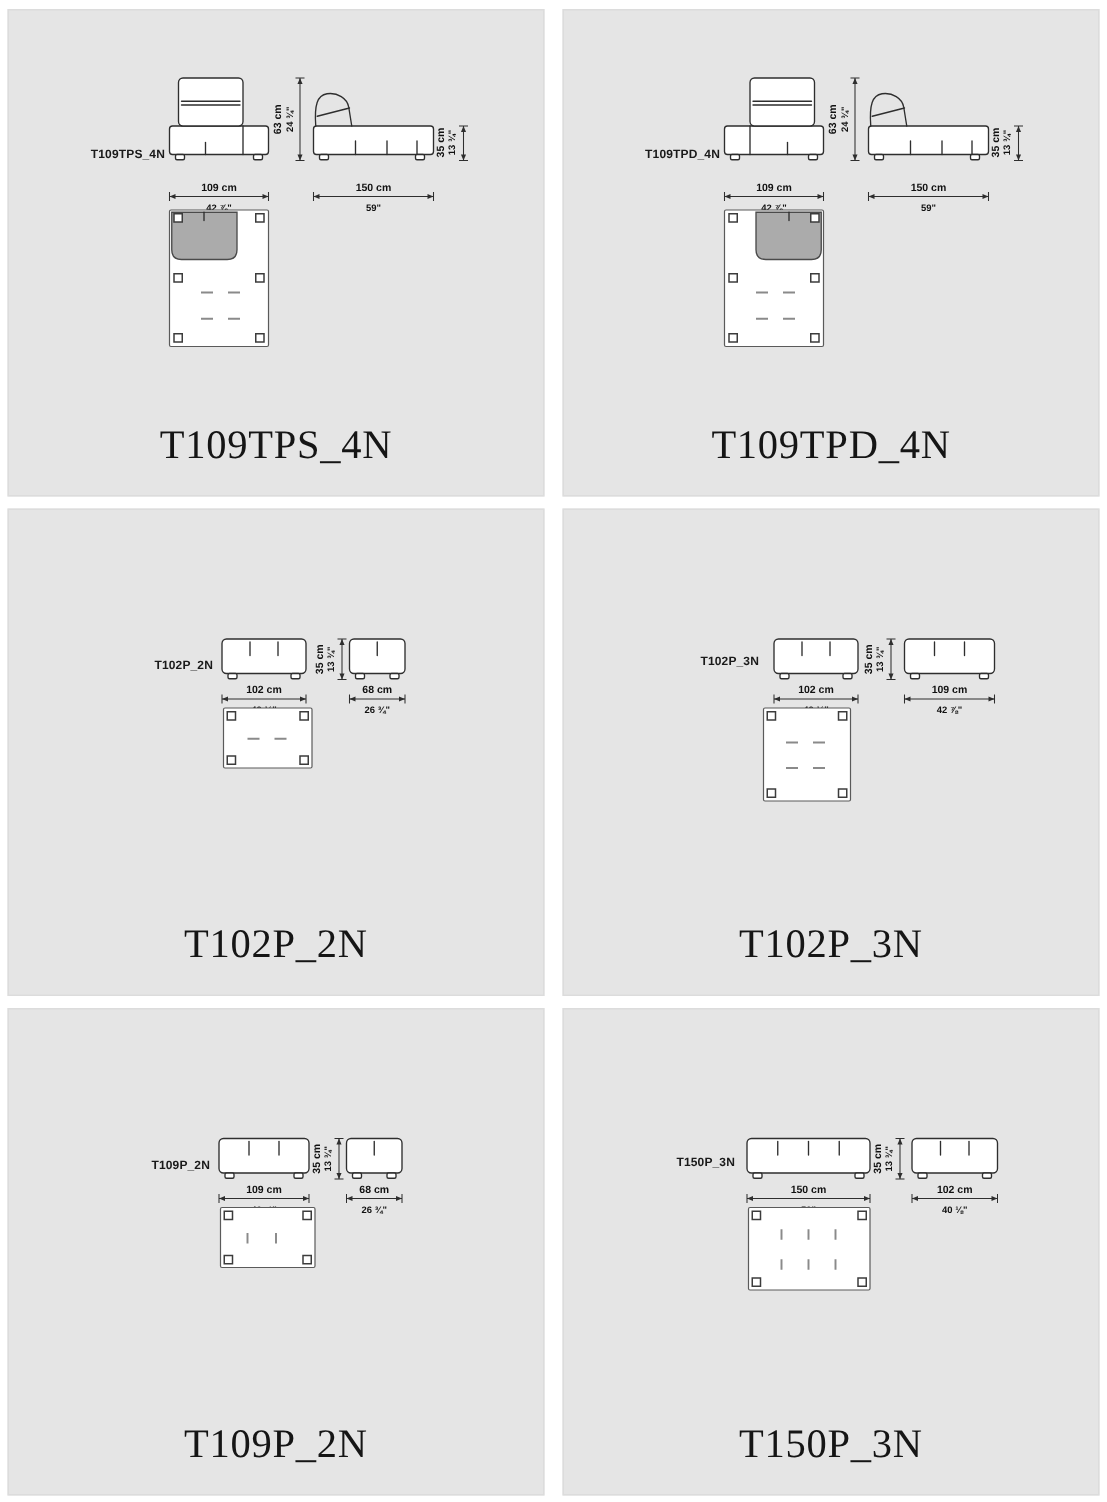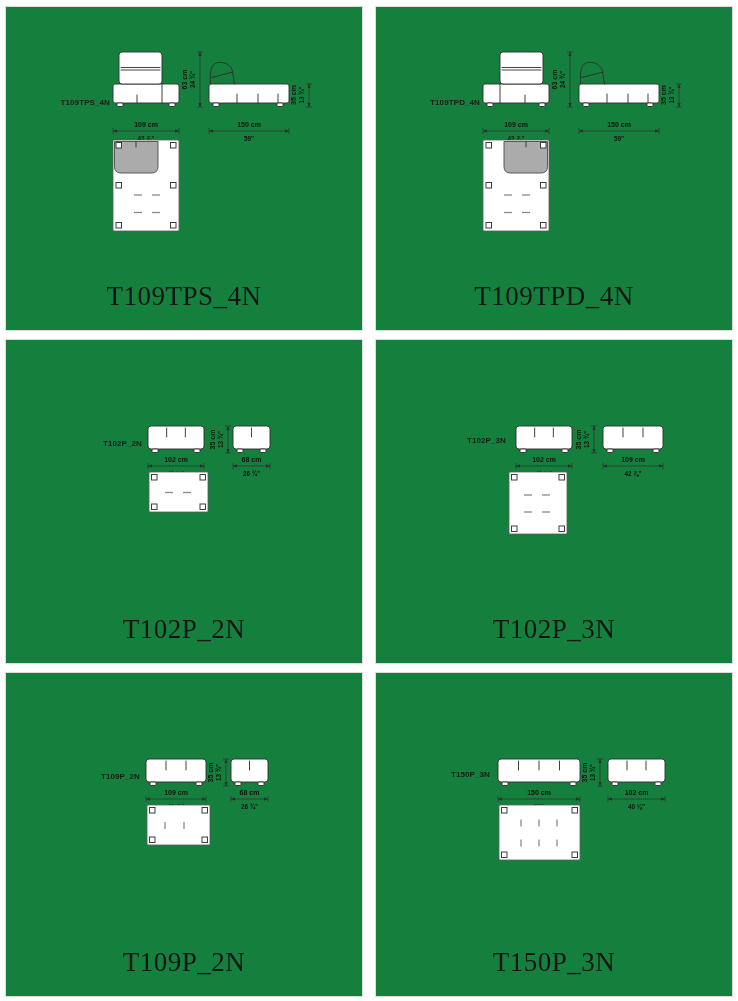--- a/index.html
+++ b/index.html
@@ -1,19 +1,19 @@
 <!DOCTYPE html>
 <html><head>
 <meta charset="utf-8">
 <style>
   html,body{margin:0;padding:0;background:#ffffff;}
   body{width:738px;height:1001px;font-family:"Liberation Sans",sans-serif;}
   .page{display:grid;grid-template-columns:358px 358px;grid-template-rows:325px 325px 325px;
         gap:8px 12px;padding:6px 5px 5px 5px;box-sizing:border-box;}
-  .cell{position:relative;border:1.5px solid #dcdcdc;background:#15803d;box-sizing:border-box;overflow:hidden;}
+  .cell{position:relative;border:1.5px solid #dcdcdc;background:#e5e5e5;box-sizing:border-box;overflow:hidden;}
   .cell svg{position:absolute;left:0;top:0;width:355px;height:322px;}
   .small-label{position:absolute;font-weight:bold;font-size:8px;color:#1a1a1a;text-align:right;
                letter-spacing:0.1px;white-space:nowrap;}
   .big-label{position:absolute;left:0;right:0;top:274px;text-align:center;
              font-family:"Liberation Serif",serif;font-size:27px;color:#151515;letter-spacing:0.5px;}
   
   .s{fill:none;stroke:#2e2e2e;stroke-width:0.9;stroke-linecap:round;}
   .sf{fill:#ffffff;stroke:#2e2e2e;stroke-width:0.9;}
   .pl{fill:#ffffff;stroke:#5a5a5a;stroke-width:0.8;}
   .sq{fill:#ffffff;stroke:#3c3c3c;stroke-width:1;}

